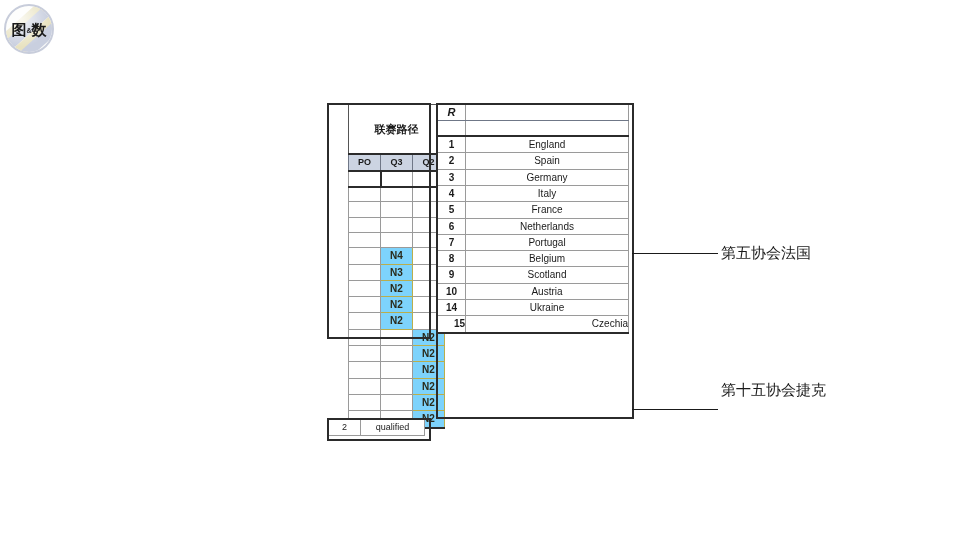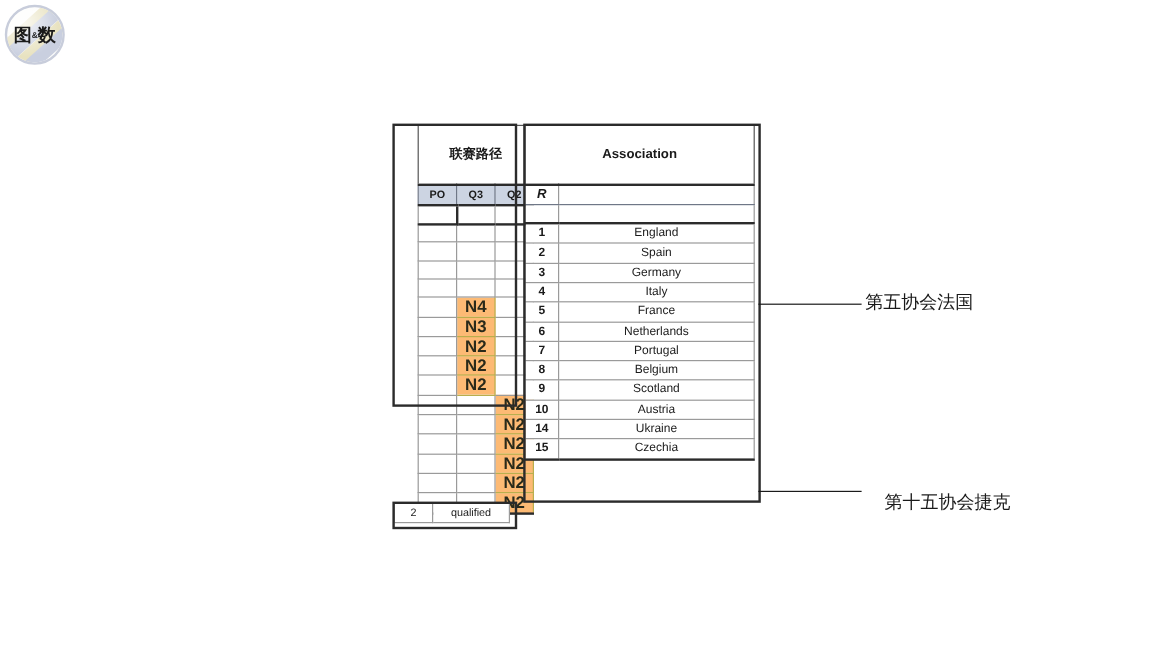--- a/index.html
+++ b/index.html
@@ -110,23 +110,23 @@
     font-size: 9px;
     border-color: #6f7787;
     border-bottom: 2px solid #2b2b2b;
     text-align: center;
   }
   #left-table .spacer td {
     border-bottom: 2px solid #2b2b2b;
   }
   #left-table .spacer td.sep-strong { border-right: 2px solid #2b2b2b; }
   #left-table .n-cell {
-    background: #fdba74;
-    font-weight: bold;
-    font-size: 14px;
+    background: #7dd3fc;
+    font-weight: bold;
+    font-size: 10px;
     border-color: #b9ae4d;
     color: #2a2a1a;
   }
   #left-table .lastrow td { border-bottom: 2px solid #2b2b2b; }
 
   
   #left-frame {
     position: absolute;
     left: 327px;
     top: 103px;
@@ -165,21 +165,21 @@
   #right-table .rhdr td {
     font-weight: bold;
     font-style: italic;
     font-size: 11px;
     border-bottom: 1px solid #6f7787;
   }
   #right-table .spacer td {
     border-bottom: 2px solid #2b2b2b;
     border-top: 1px solid #6f7787;
   }
-  #right-table .lastrow td { border-bottom: 2px solid #2b2b2b; }
+  #right-table .lastrow td { border-bottom: 2px solid #2b2b2b; text-align: right; }
 
   #right-frame {
     position: absolute;
     left: 436px;
     top: 103px;
     width: 194px;
     height: 312px;
     border: 2px solid #2b2b2b;
     box-sizing: content-box;
     pointer-events: none;
@@ -194,21 +194,21 @@
   .annot-label {
     position: absolute;
     font-size: 15px;
     color: #1a1a1a;
     white-space: nowrap;
     line-height: 1;
   }
   #leader-1 { left: 632px; top: 253px; width: 86px; }
   #annot-1  { left: 721px; top: 245px; }
   #leader-2 { left: 632px; top: 409px; width: 86px; }
-  #annot-2  { left: 721px; top: 411px; margin-left: 16px; }
+  #annot-2  { left: 721px; top: 382px; }
 </style>
 </head>
 <body>
 
 <div id="logo-badge">
   <div class="band b1"></div>
   <div class="band b2"></div>
   <div class="band b3"></div>
   <div class="band b4"></div>
   <div class="sheen"></div>
@@ -321,23 +321,20 @@
       <tr class="foot">
         <td style="width:32px;">2</td>
         <td class="foot-lbl" colspan="2" style="width:64px;">qualified</td>
       </tr>
     </tbody>
   </table>
   <div id="left-frame-foot"></div>
 
   <table class="tbl" id="right-table">
     <tbody>
-      <tr>
-        <td class="title-cell" colspan="2">Association</td>
-      </tr>
       <tr class="rhdr">
         <td class="r-num">R</td>
         <td class="r-name"></td>
       </tr>
       <tr class="spacer">
         <td class="r-num"></td>
         <td class="r-name"></td>
       </tr>
 
     <tr>

